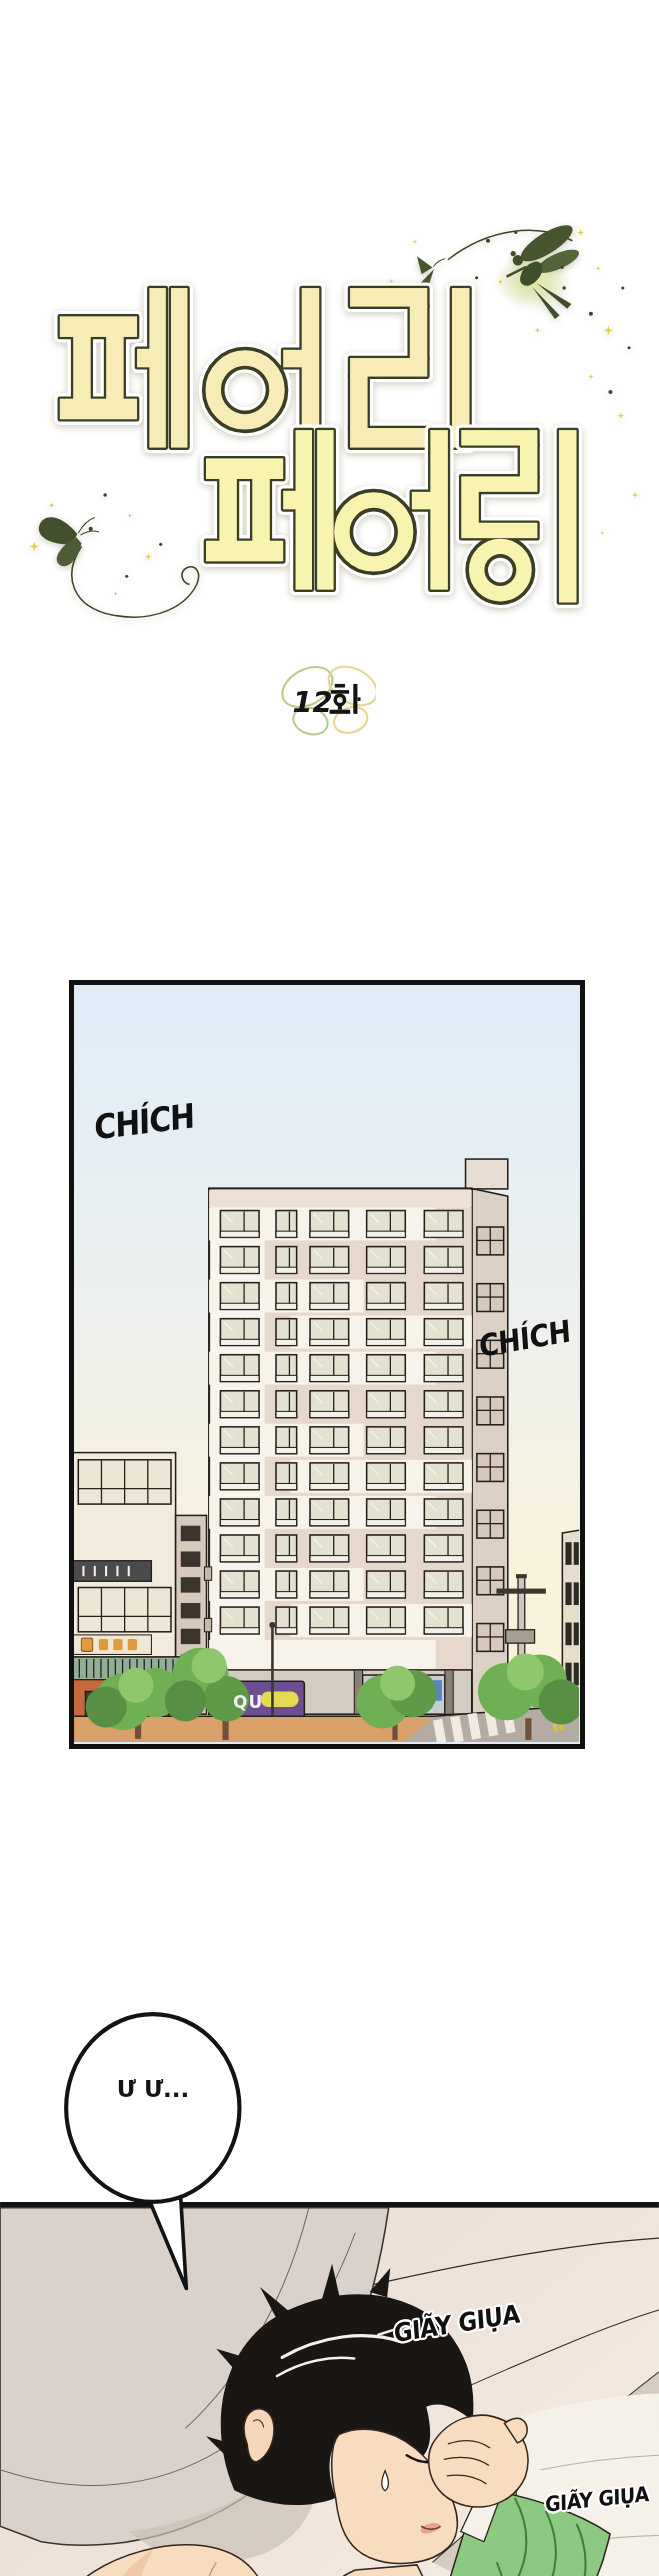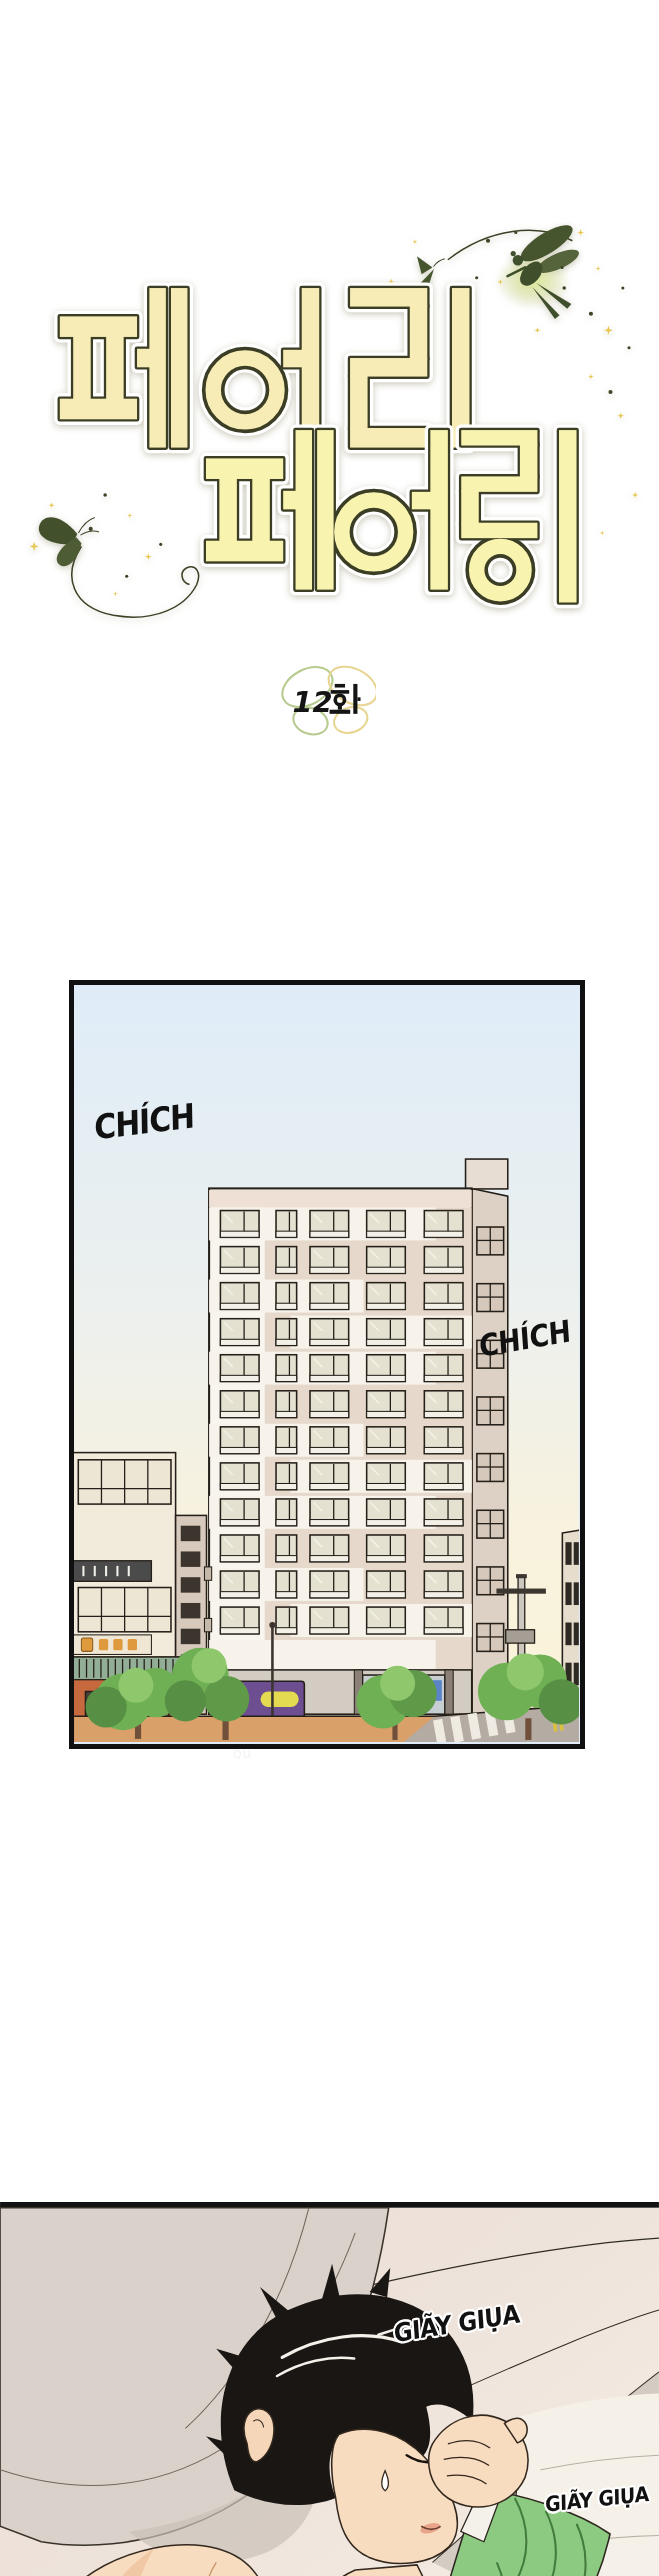--- a/index.html
+++ b/index.html
@@ -10,21 +10,21 @@
   .sfx{position:absolute;font-family:"DejaVu Sans",sans-serif;font-weight:bold;color:#111;white-space:nowrap;transform-origin:left top;letter-spacing:-0.5px;}
   .chich{font-size:30px;letter-spacing:-1px;transform:rotate(-7deg) skewX(-6deg) scaleY(1.12);}
   .chich2{font-size:27px;transform:rotate(-10deg) skewX(-6deg) scaleY(1.12);}
   .halo{text-shadow:-1.5px -1.5px 0 #fff,1.5px -1.5px 0 #fff,-1.5px 1.5px 0 #fff,1.5px 1.5px 0 #fff,0 -2.1px 0 #fff,0 2.1px 0 #fff,-2.1px 0 0 #fff,2.1px 0 0 #fff;}
   .giay1{font-size:23px;transform:rotate(-9deg) skewX(-5deg) scaleY(1.1);}
   .giay2{font-size:19px;transform:rotate(-6deg) skewX(-5deg) scaleY(1.1);}
   #panel-city{position:absolute;left:69px;top:980px;width:516px;height:769px;border:5.7px solid #101010;box-sizing:border-box;background:#dfecf8;}
   #panel-bed{position:absolute;left:0;top:2202px;width:659px;height:489px;}
   #bubble-wrap{position:absolute;left:61px;top:2010px;width:196px;height:292px;z-index:6;}
   #bubble-text{position:absolute;left:30px;top:66px;width:124px;text-align:center;font-size:23px;font-weight:bold;color:#141414;}
-  #qu-text{position:absolute;left:233px;top:1748px;font-size:11px;font-weight:normal;color:#f3eef5;letter-spacing:1px;z-index:3;}
+  #qu-text{position:absolute;left:233px;top:1692px;font-size:17px;font-weight:bold;color:#f3eef5;letter-spacing:1px;z-index:3;}
   .title-art{filter:drop-shadow(0 2.6px 3.6px rgba(105,100,60,0.35));}
   
   .wp{fill:#fff;stroke:#fff;stroke-width:22;stroke-linejoin:round;}
   .crw{fill:none;stroke:#fff;stroke-width:56;}
   .sp{fill:#3b3d24;stroke:#3b3d24;stroke-width:9;stroke-linejoin:round;}
   .csd{fill:none;stroke:#3b3d24;stroke-width:44;}
   .fpg{fill:url(#gold);}
   .cfg{fill:none;stroke:url(#gold);stroke-width:30;}
   .fpn{fill:url(#grn);}
   .cfn{fill:none;stroke:url(#grn);stroke-width:30;}
@@ -527,20 +527,27 @@
             <circle cx="876" cy="1334" r="36" fill="#8fc76d"></circle>
           </g>
       </g>
     </svg>
   </div>
 
   <div class="sfx chich" style="left:94px;top:1108px;">CHÍCH</div>
   <div class="sfx chich2" style="left:478px;top:1329px;">CHÍCH</div>
   <div id="qu-text">QU</div>
 
+  <div id="bubble-wrap">
+    <svg width="196" height="292" viewBox="0 0 380 566">
+      <polygon points="155,330 230,330 243,540" fill="#ffffff" stroke="#131313" stroke-width="7" stroke-linejoin="round"></polygon>
+      <ellipse cx="178" cy="190" rx="168" ry="182" fill="#ffffff" stroke="#131313" stroke-width="8"></ellipse>
+    </svg>
+    <div id="bubble-text">Ư Ư...</div>
+  </div>
 
   <div id="panel-bed">
     <svg width="659" height="489" viewBox="0 0 1280 950">
       <defs>
         <linearGradient id="bedG" x1="0" y1="0" x2="1" y2="1">
           <stop offset="0" stop-color="#e9dcd4"></stop>
             <stop offset="0.45" stop-color="#eee3db"></stop>
             <stop offset="1" stop-color="#f6efe7"></stop>
         </linearGradient>
       </defs>

